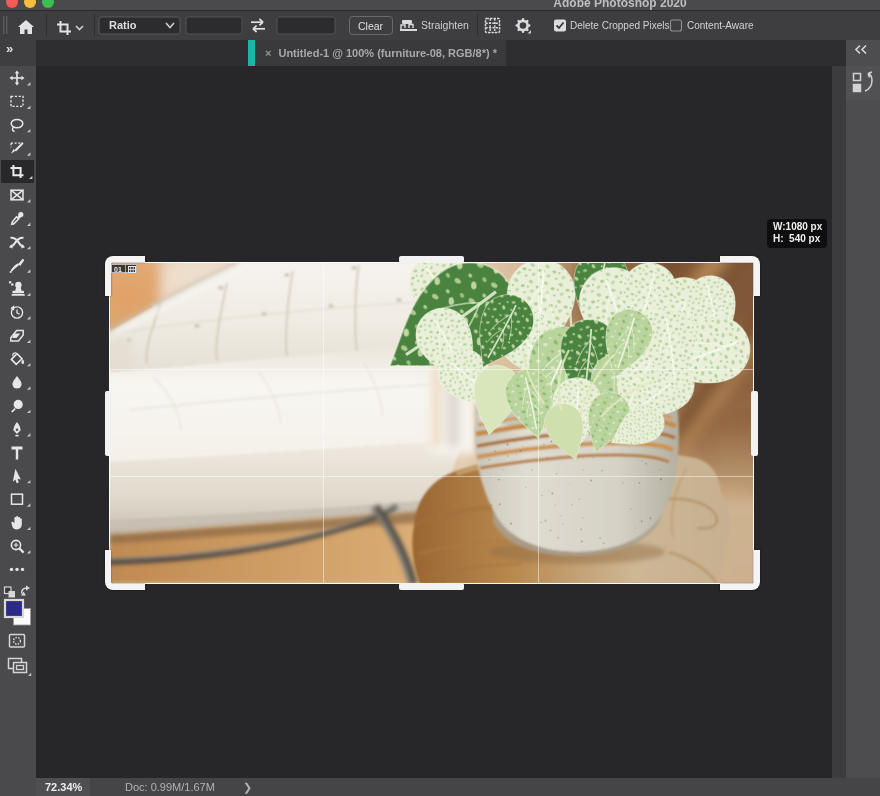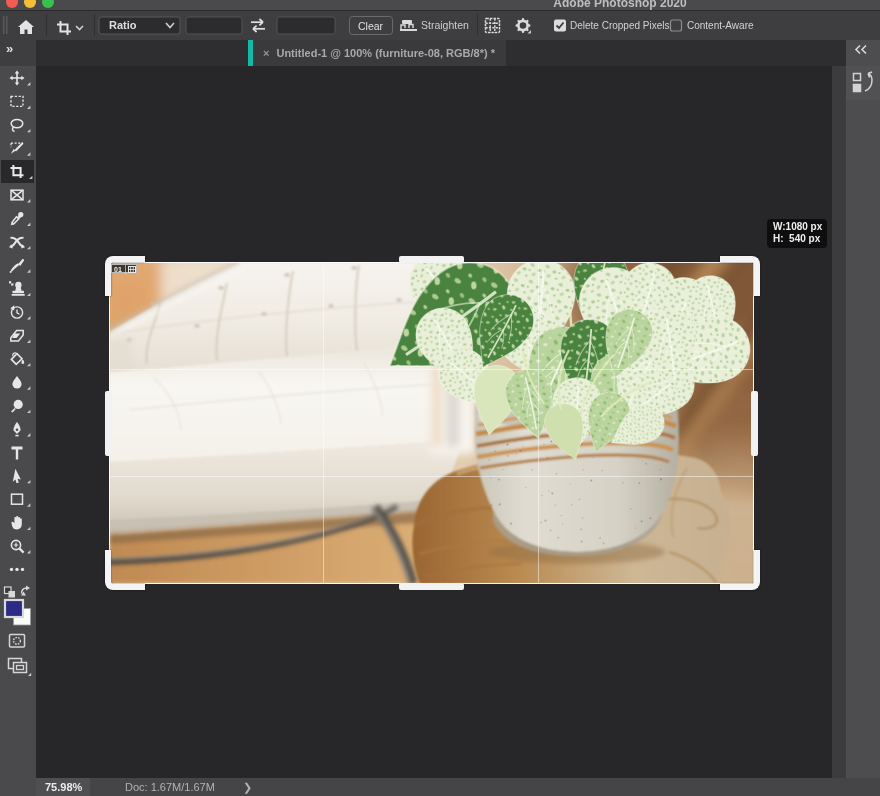--- a/index.html
+++ b/index.html
@@ -78,21 +78,21 @@
     <rect x="554" y="9.5" width="12" height="12" rx="2" fill="#dcdcdc"></rect>
     <path d="M556.5,15.5 L559,18 L563.5,12.5" stroke="#3a3a3c" stroke-width="1.8" fill="none"></path>
     <text x="570" y="19" font-size="10" fill="#d2d2d2" font-family="Liberation Sans, sans-serif">Delete Cropped Pixels</text>
 
     <rect x="670.5" y="10" width="11" height="11" rx="2" fill="none" stroke="#8e8e90" stroke-width="1.2"></rect>
     <text x="687" y="19" font-size="10" fill="#d2d2d2" font-family="Liberation Sans, sans-serif">Content-Aware</text>
   </svg>
 
   <div class="abs" style="left:0;top:40px;width:880px;height:26px;background:#2e2e30;"></div>
   <div class="abs" style="left:0;top:40px;width:36px;height:26px;background:#3e3e40;color:#e0e0e0;font-size:13px;font-weight:bold;padding:1px 0 0 6px;">»</div>
-  <div class="abs" style="left:248px;top:40px;width:258px;height:26px;background:#3a3a3c;color:#a9a9a9;font-size:11px;font-weight:bold;line-height:26px;border-left:5px solid #14b8a6;">
+  <div class="abs" style="left:248px;top:40px;width:258px;height:26px;background:#3a3a3c;color:#a9a9a9;font-size:11px;font-weight:bold;line-height:26px;border-left:7px solid #14b8a6;">
      <span style="color:#969696;padding:0 7px 0 10px;font-weight:bold;">×</span>Untitled-1 @ 100% (furniture-08, RGB/8*) *
   </div>
 
   <div class="abs" style="left:0;top:66px;width:36px;height:712px;background:#4a4a4c;"></div>
   <svg class="abs" id="toolbar-icons" style="left:0;top:66px;" width="36" height="712" viewBox="0 0 36 712">
 
     <rect x="1" y="94" width="33" height="23" fill="#28282a"></rect>
     <g fill="#e6e6e6" stroke="none">
 
       <g transform="translate(17,12)" stroke="#e6e6e6" stroke-width="1.6">
@@ -683,17 +683,17 @@
     <div style="position:absolute;left:13px;top:0;width:1px;height:9px;background:rgba(230,230,230,0.6);"></div>
     <svg style="position:absolute;left:16px;top:1px;" width="8" height="7" viewBox="0 0 8 7">
         <rect x="0.5" y="0.5" width="7" height="6" fill="none" stroke="#e8e8e8" stroke-width="1"></rect>
         <path d="M0,3.5 L8,3.5 M2.6,0 L2.6,7 M5.2,0 L5.2,7" stroke="#e8e8e8" stroke-width="0.8"></path>
       </svg>
   </div>
 
   <div class="abs" style="left:767px;top:219px;width:60px;height:29px;background:rgba(8,8,8,0.82);border-radius:4px;color:#efefef;font-size:10px;font-weight:bold;padding:2px 0 4px 6px;line-height:12px;">W:1080 px<br>H:&nbsp;&nbsp;540 px</div>
 
   <div class="abs" style="left:36px;top:778px;width:844px;height:18px;background:#454547;"></div>
-  <div class="abs" style="left:36px;top:778px;width:54px;height:18px;background:#4f4f51;color:#ececec;font-size:11px;font-weight:bold;line-height:18px;padding-left:9px;">75.98%</div>
-  <div class="abs" style="left:125px;top:778px;color:#b2b2b2;font-size:11px;line-height:18px;">Doc: 1.67M/1.67M</div>
+  <div class="abs" style="left:36px;top:778px;width:54px;height:18px;background:#4f4f51;color:#ececec;font-size:11px;font-weight:bold;line-height:18px;padding-left:9px;">72.34%</div>
+  <div class="abs" style="left:125px;top:778px;color:#b2b2b2;font-size:11px;line-height:18px;">Doc: 0.99M/1.67M</div>
   <div class="abs" style="left:243px;top:778px;color:#b2b2b2;font-size:11px;line-height:18px;">❯</div>
   <div class="abs" style="left:0;top:778px;width:36px;height:18px;background:#4a4a4c;"></div>
 </div>
 
 </body></html>

